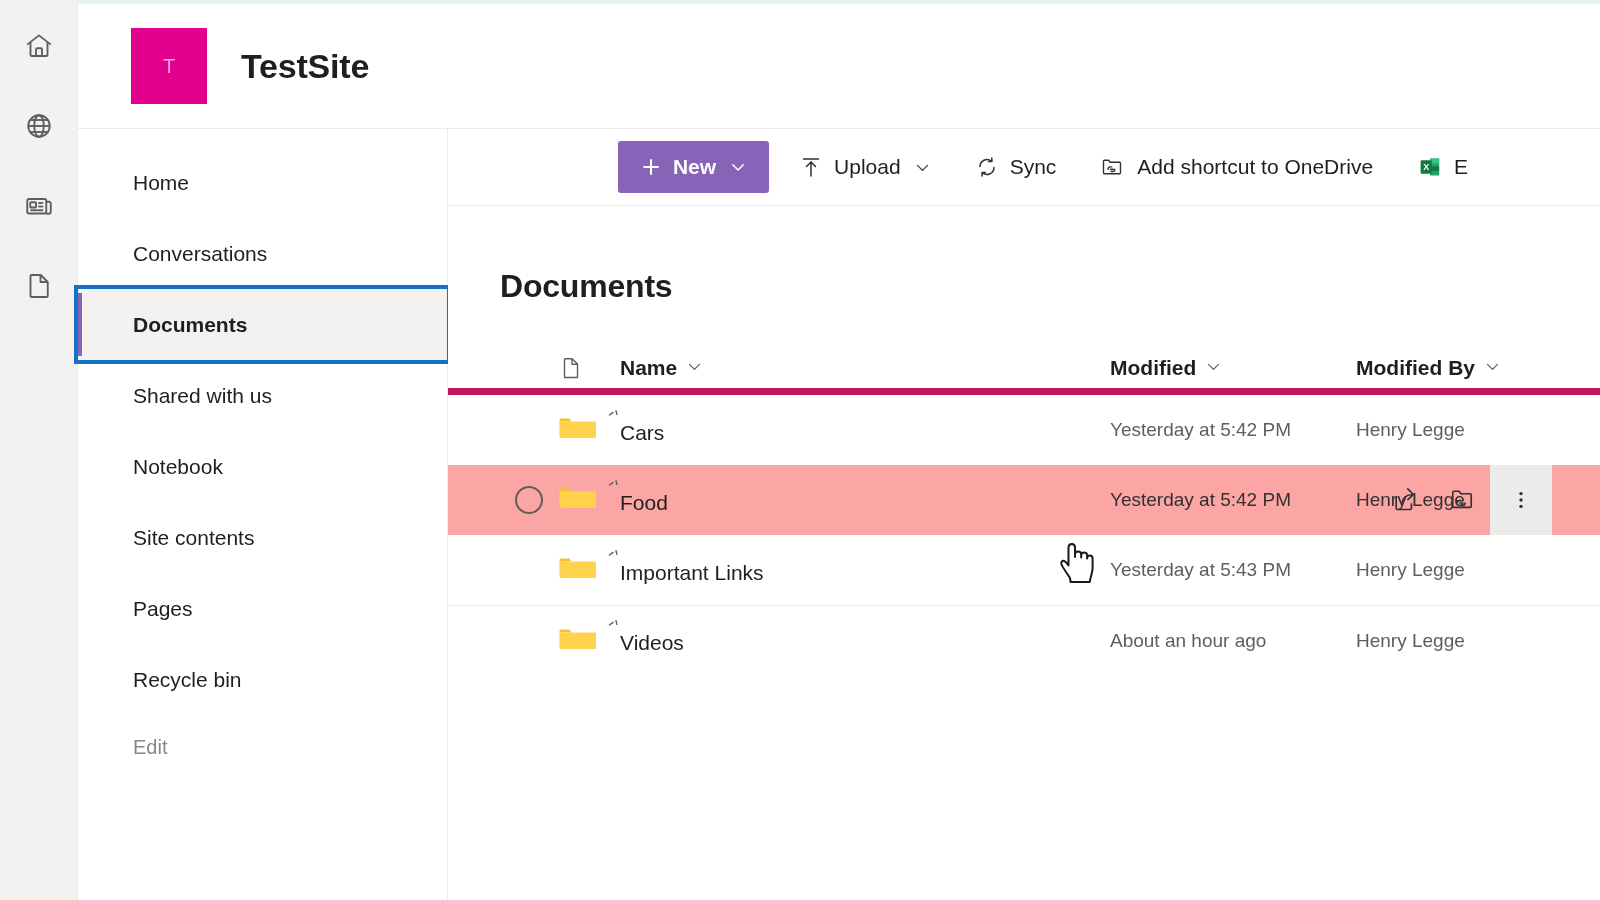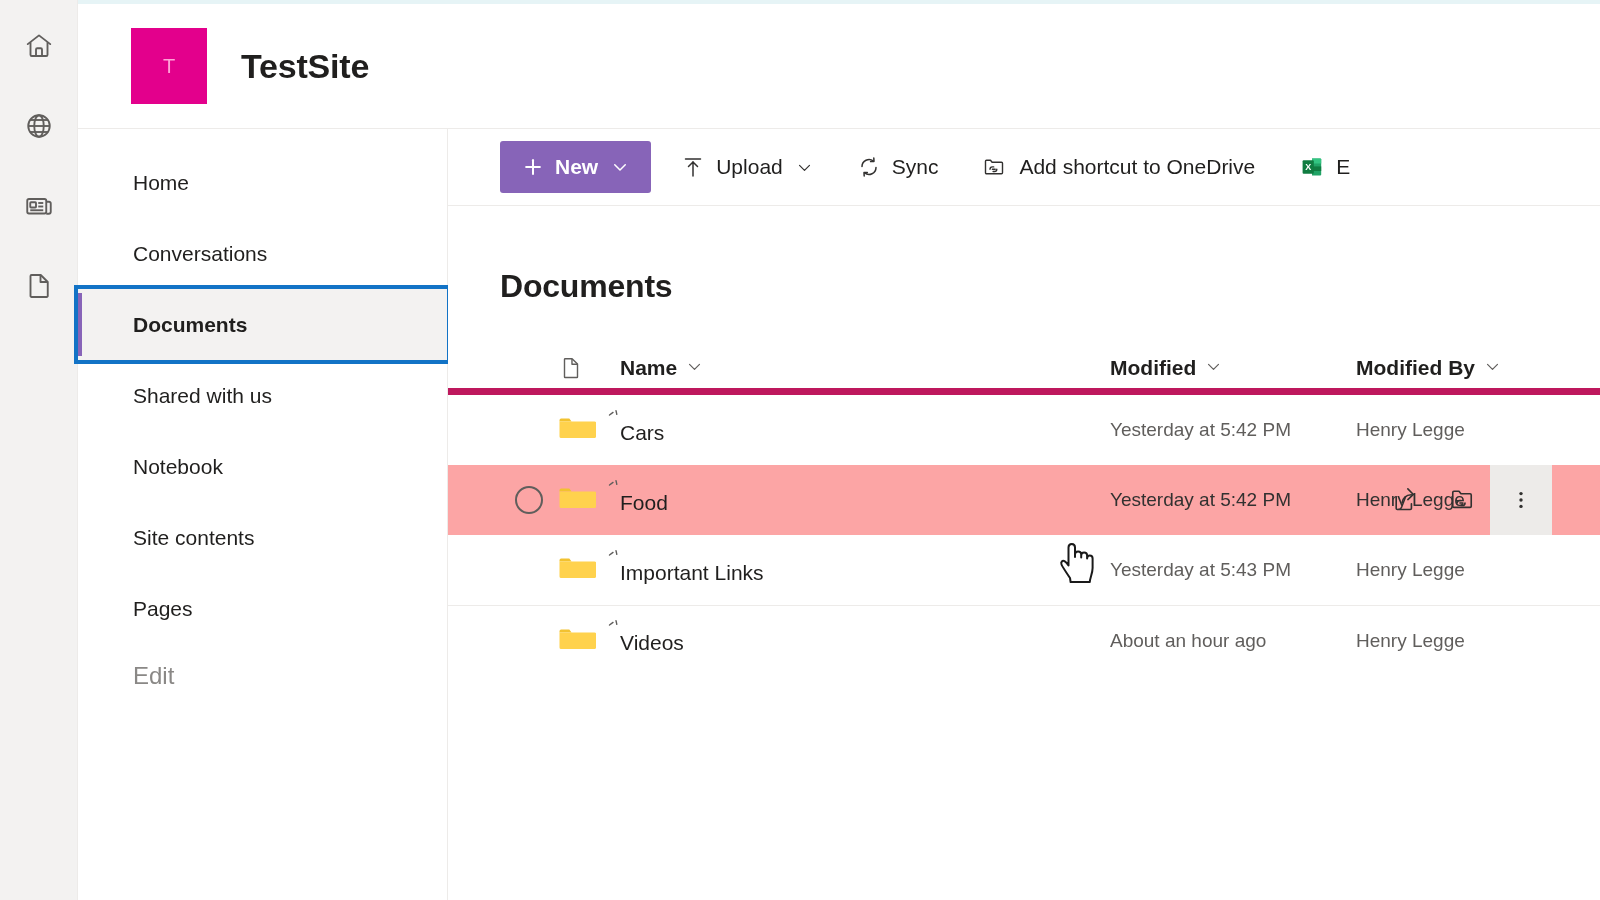--- a/index.html
+++ b/index.html
@@ -113,37 +113,38 @@
     left: 0; top: 4px; bottom: 4px;
     width: 4px;
     background: #8764b8;
   }
   .nav-item.focused {
     outline: 4px solid #1273c6;
     outline-offset: 0;
   }
   .nav-item.edit {
     color: #8a8886;
-    font-size: 24px;
+    font-size: 20px;
     height: 64px;
   }
 
   
   .commandbar {
     position: absolute;
     top: 128px; left: 448px;
     width: 1152px; height: 78px;
     background: #ffffff;
     border-top: 1px solid #edebe9;
     border-bottom: 1px solid #edebe9;
     display: flex;
     align-items: center;
     padding-left: 52px;
     overflow: hidden;
     white-space: nowrap;
+    justify-content: center;
   }
   .btn-new {
     height: 52px;
     background: #8764b8;
     color: #ffffff;
     border: none;
     border-radius: 3px;
     display: inline-flex;
     align-items: center;
     gap: 11px;
@@ -343,20 +344,23 @@
       <span>Shared with us</span>
     </div>
     <div class="nav-item">
       <span>Notebook</span>
     </div>
     <div class="nav-item">
       <span>Site contents</span>
     </div>
     <div class="nav-item">
       <span>Pages</span>
+    </div>
+    <div class="nav-item">
+      <span>Recycle bin</span>
     </div>
     <div class="nav-item edit">
       <span>Edit</span>
     </div>
   </nav>
 
   <div class="commandbar">
 
     <button class="btn-new">
       <span class="cmd-icon">

